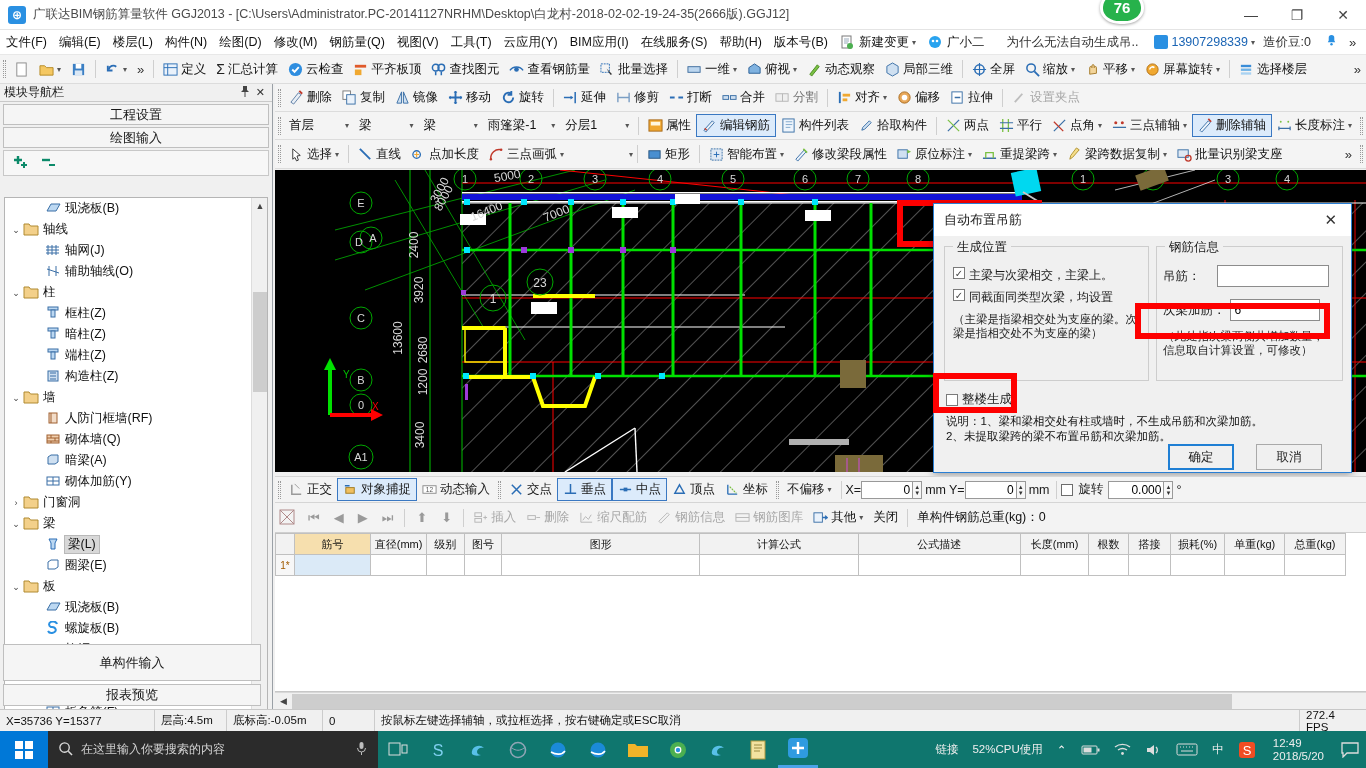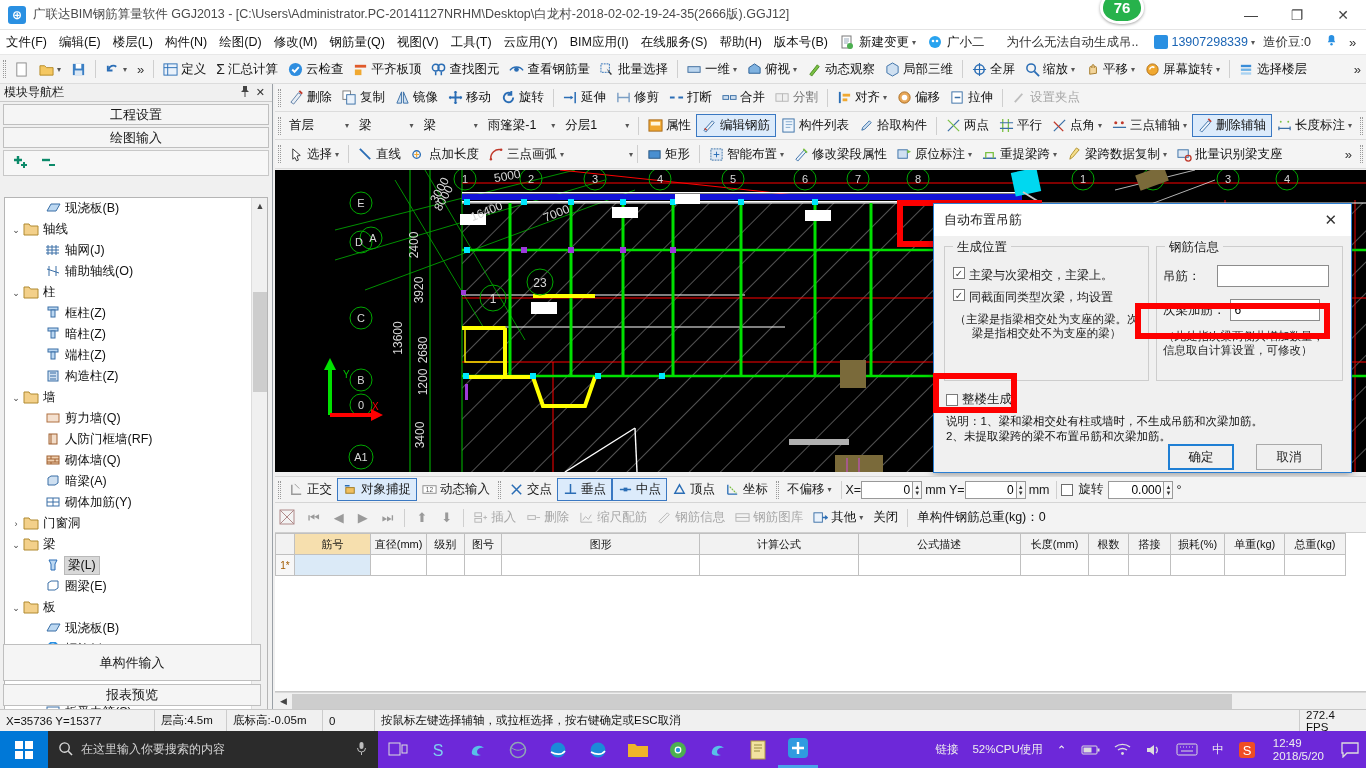--- a/index.html
+++ b/index.html
@@ -122,21 +122,21 @@
   .hs-btn{ width:17px;height:15px;display:flex;align-items:center;justify-content:center;font-size:9px;color:#444;}
   .hs-track{ flex:1; height:15px; background:#f0f0f0; }
   .hs-thumb{ height:15px; background:#cdcdcd; width:940px; }
 
   
   .statusbar{ position:absolute; left:0; top:709px; width:1366px; height:22px; background:#f0f0f0;
      border-top:1px solid #c8c8c8; display:flex; align-items:center; font-size:11.5px; color:#111;}
   .sb-cell{ height:22px; display:flex;align-items:center; padding:0 6px; border-right:1px solid #cccccc;}
 
   
-  .taskbar{ position:absolute; left:0; top:731px; width:1366px; height:37px; background:#6d28d9;
+  .taskbar{ position:absolute; left:0; top:731px; width:1366px; height:37px; background:#0f766e;
      display:flex; align-items:center; color:#ddd; }
   .startbtn{ width:48px;height:37px;background:#0078d7;display:flex;align-items:center;justify-content:center;}
   .searchbox{ width:330px;height:37px;background:#2b2b2b;display:flex;align-items:center;
      padding:0 10px; font-size:12px;color:#d3d3d3; gap:8px;}
   .tb-ico{ width:40px;height:37px;display:flex;align-items:center;justify-content:center;}
   .tray{ margin-left:auto; display:flex; align-items:center; height:37px; color:#eee; font-size:11.5px;}
   .tray-item{ padding:0 7px; display:flex;align-items:center;justify-content:center;height:37px;}
   .clock{ text-align:left; line-height:13px; padding:0 10px; font-size:11.5px;}
 
   
@@ -777,27 +777,20 @@
           <div class="tnode">
             <span class="exp" style="margin-left:4px">⌄</span>
             <span class="ti"><svg width="16" height="14" viewBox="0 0 16 14">
                 <path d="M1 2h5l1.5 2H15v9H1z" fill="#f3d08a" stroke="#b08a30"></path>
               </svg></span>
             <span class="lbl">墙</span>
           </div>
           <div class="tnode">
             <span class="exp" style="margin-left:26px"></span>
             <span class="ti"><svg width="16" height="14" viewBox="0 0 16 14">
-                <rect x="2" y="3" width="12" height="8" fill="#f4e0cf" stroke="#b07040"></rect>
-              </svg></span>
-            <span class="lbl">剪力墙(Q)</span>
-          </div>
-          <div class="tnode">
-            <span class="exp" style="margin-left:26px"></span>
-            <span class="ti"><svg width="16" height="14" viewBox="0 0 16 14">
                 <rect x="4" y="2" width="8" height="10" fill="#f2dcc8" stroke="#a06030"></rect>
                 <path d="M6 2v10" stroke="#a06030"></path>
               </svg></span>
             <span class="lbl">人防门框墙(RF)</span>
           </div>
           <div class="tnode">
             <span class="exp" style="margin-left:26px"></span>
             <span class="ti"><svg width="16" height="14" viewBox="0 0 16 14">
                 <rect x="2" y="3" width="12" height="8" fill="#f0d0b0" stroke="#a06030"></rect>
                 <path d="M2 6h12M2 9h12M6 3v3M10 6v3M6 9v2" stroke="#a06030"></path>
@@ -1133,21 +1126,21 @@
   </div>
 
   <div class="redbox" style="left:897px;top:200px;width:145px;height:47px;"></div>
 
   <div class="dialog">
     <div class="dlg-title">
       <span>自动布置吊筋</span>
       <span class="dlg-x">✕</span>
     </div>
 
-    <div class="grp" style="left:10px;top:42px;width:205px;height:135px;text-align:center;">
+    <div class="grp" style="left:10px;top:42px;width:205px;height:135px;">
       <div class="grp-title">生成位置</div>
       <div style="padding:20px 8px 0 8px;">
         <div class="cb-row">
           <span class="cb">✓</span>
           <span>主梁与次梁相交，主梁上。</span>
         </div>
         <div class="cb-row">
           <span class="cb">✓</span>
           <span>同截面同类型次梁，均设置</span>
         </div>

